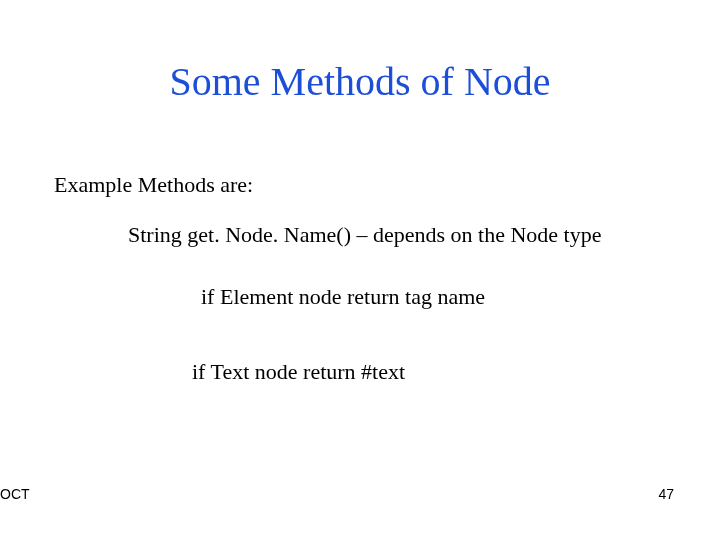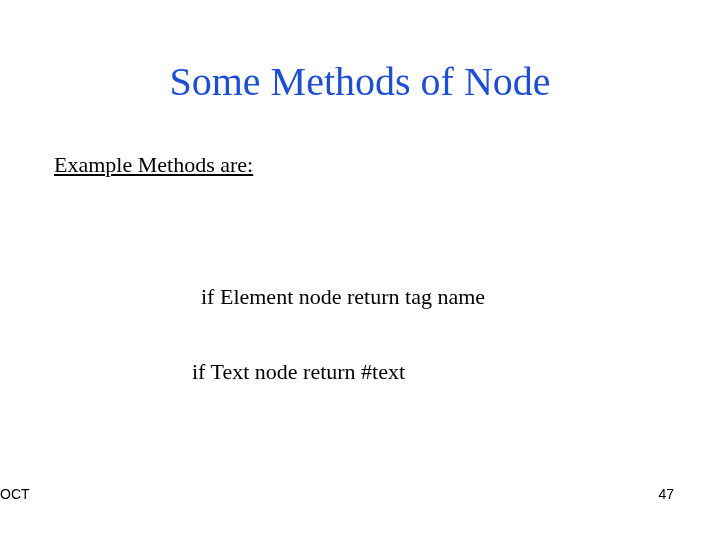--- a/index.html
+++ b/index.html
@@ -27,21 +27,21 @@
     font-size: 40px;
     font-weight: 400;
     color: #1d4ed8; 
   }
   .line {
     position: absolute;
     font-size: 22px;
     line-height: 1.2;
     white-space: nowrap;
   }
-  .l-intro   { top: 152px; left: 54px; text-decoration: underline; }
+  .l-intro   { top: 172px; left: 54px; }
   .l-m1      { top: 222px; left: 128px; }
   .l-m1a     { top: 284px; left: 192px; margin-left: 9px; }
   .l-m1b     { top: 346px; left: 192px; margin-top: 13px; }
   .footer-center {
     position: absolute;
     bottom: 38px;
     left: 0;
     width: 720px;
     font-family: Arial, Helvetica, sans-serif;
     font-size: 14px;
@@ -56,20 +56,21 @@
 </style>
 </head>
 <body>
 
 <div class="slide">
 
   <div class="title">Some Methods of Node</div>
 
   <div class="line l-intro">Example Methods are:</div>
 
+  <div class="line l-m1">String get. Node. Name() – depends on the Node type</div>
 
   <div class="line l-m1a">if Element node return tag name</div>
 
   <div class="line l-m1b">if Text node return #text</div>
 
   <div class="footer-center">OCT</div>
 
   <div class="footer-right">47</div>
 
 </div>

